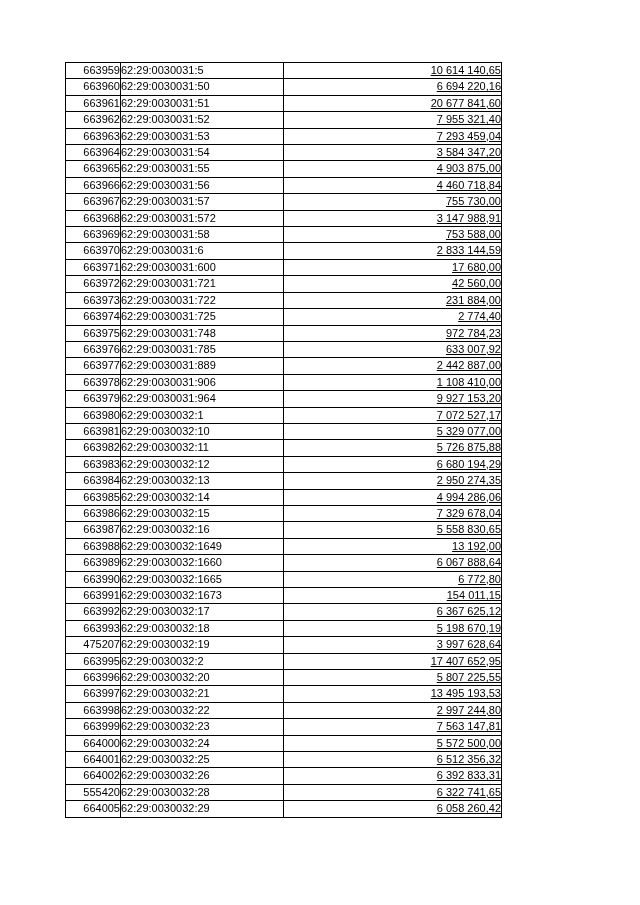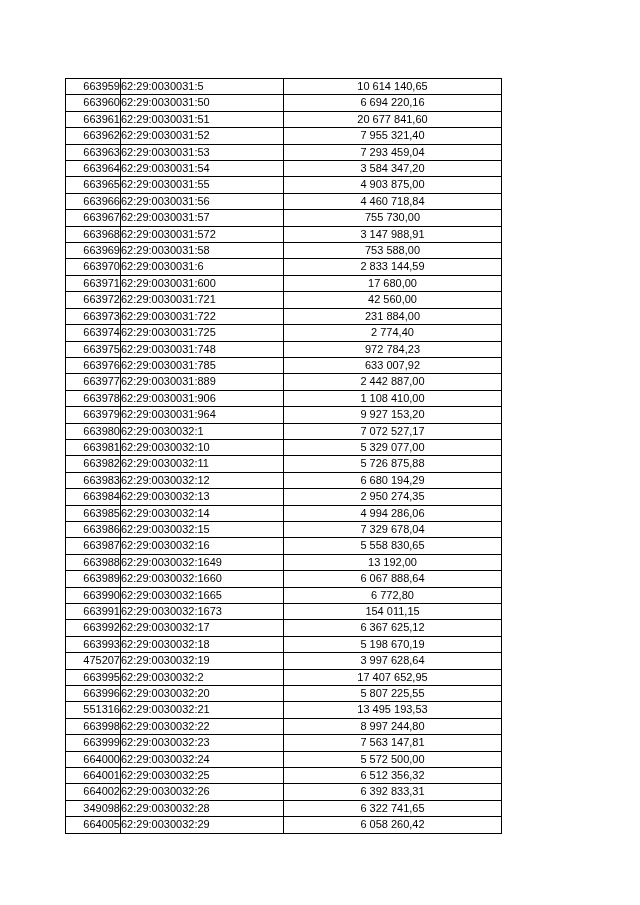--- a/index.html
+++ b/index.html
@@ -10,21 +10,21 @@
   body {
     width: 640px;
     height: 905px;
     position: relative;
     font-family: "Liberation Sans", sans-serif;
     color: #000000;
   }
   .sheet {
     position: absolute;
     left: 54px;
-    top: 78px;
+    top: 62px;
     padding-left: 11px;
   }
   table.data-grid {
     border-collapse: collapse;
     table-layout: fixed;
   }
   table.data-grid td {
     border: 1px solid #000000;
     font-size: 11px;
     line-height: 15.4px;
@@ -38,21 +38,22 @@
     width: 54px;
     text-align: right;
     padding-right: 3px;
   }
   td.col-code {
     width: 162px;
     text-align: left;
   }
   td.col-value {
     width: 217px;
-    text-align: center;
+    text-align: right;
+    text-decoration: underline;
   }
 </style>
 </head>
 <body>
 
 <div class="sheet">
   <table class="data-grid">
     <tbody>
         <tr>
           <td class="col-id">663959</td>
@@ -238,28 +239,28 @@
           <td class="col-id">663995</td>
           <td class="col-code">62:29:0030032:2</td>
           <td class="col-value">17 407 652,95</td>
         </tr>
         <tr>
           <td class="col-id">663996</td>
           <td class="col-code">62:29:0030032:20</td>
           <td class="col-value">5 807 225,55</td>
         </tr>
         <tr>
-          <td class="col-id">551316</td>
+          <td class="col-id">663997</td>
           <td class="col-code">62:29:0030032:21</td>
           <td class="col-value">13 495 193,53</td>
         </tr>
         <tr>
           <td class="col-id">663998</td>
           <td class="col-code">62:29:0030032:22</td>
-          <td class="col-value">8 997 244,80</td>
+          <td class="col-value">2 997 244,80</td>
         </tr>
         <tr>
           <td class="col-id">663999</td>
           <td class="col-code">62:29:0030032:23</td>
           <td class="col-value">7 563 147,81</td>
         </tr>
         <tr>
           <td class="col-id">664000</td>
           <td class="col-code">62:29:0030032:24</td>
           <td class="col-value">5 572 500,00</td>
@@ -268,21 +269,21 @@
           <td class="col-id">664001</td>
           <td class="col-code">62:29:0030032:25</td>
           <td class="col-value">6 512 356,32</td>
         </tr>
         <tr>
           <td class="col-id">664002</td>
           <td class="col-code">62:29:0030032:26</td>
           <td class="col-value">6 392 833,31</td>
         </tr>
         <tr>
-          <td class="col-id">349098</td>
+          <td class="col-id">555420</td>
           <td class="col-code">62:29:0030032:28</td>
           <td class="col-value">6 322 741,65</td>
         </tr>
         <tr>
           <td class="col-id">664005</td>
           <td class="col-code">62:29:0030032:29</td>
           <td class="col-value">6 058 260,42</td>
         </tr>
       </tbody>
   </table>

